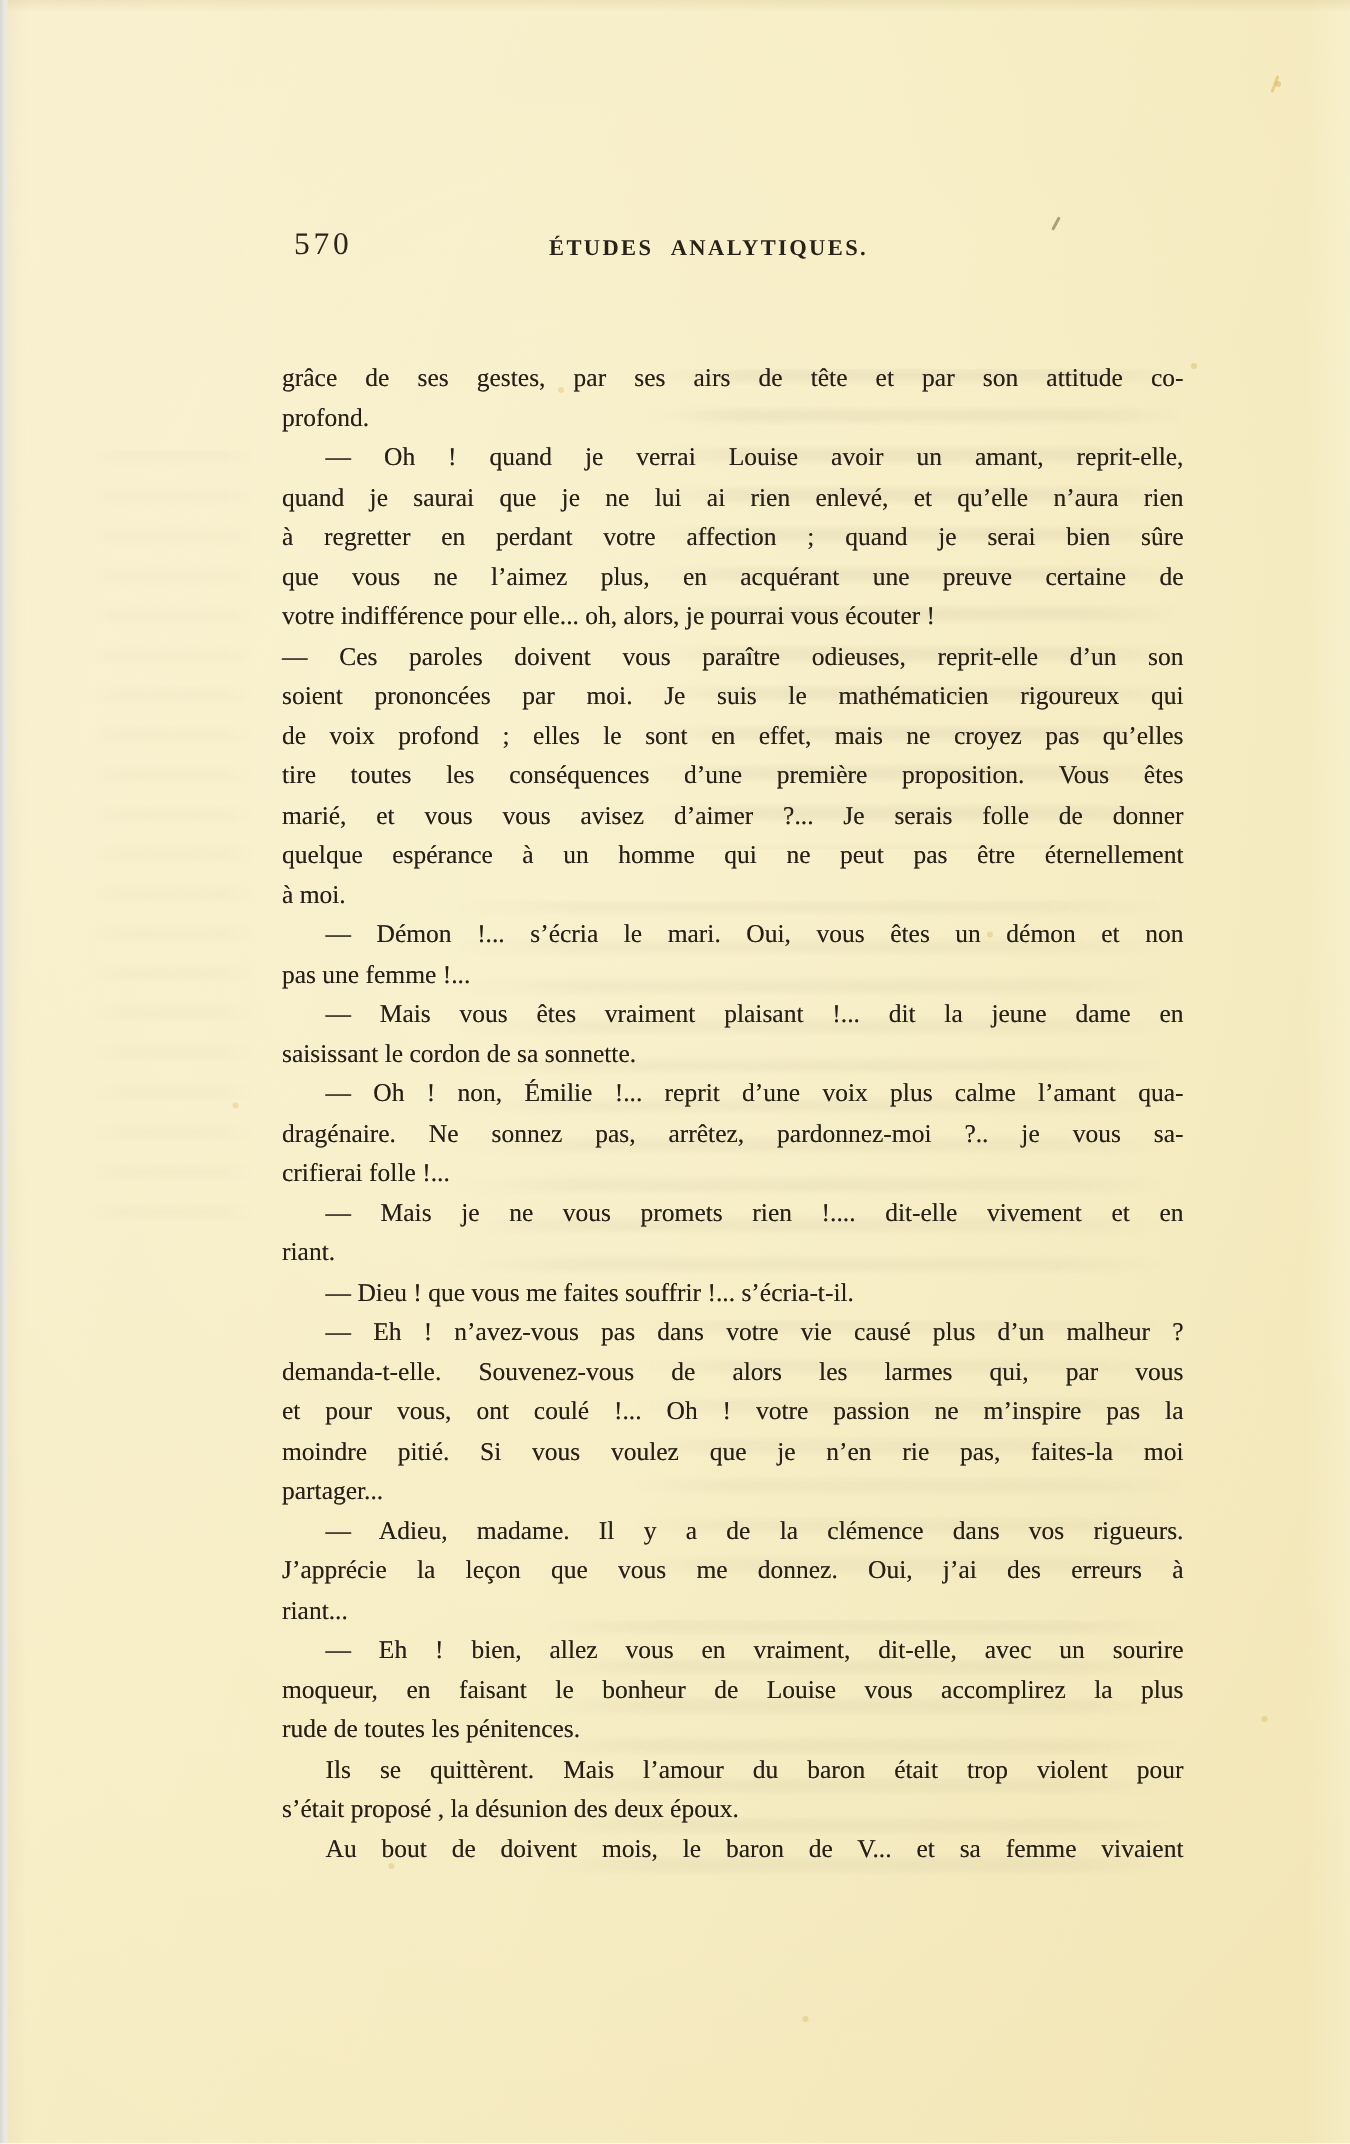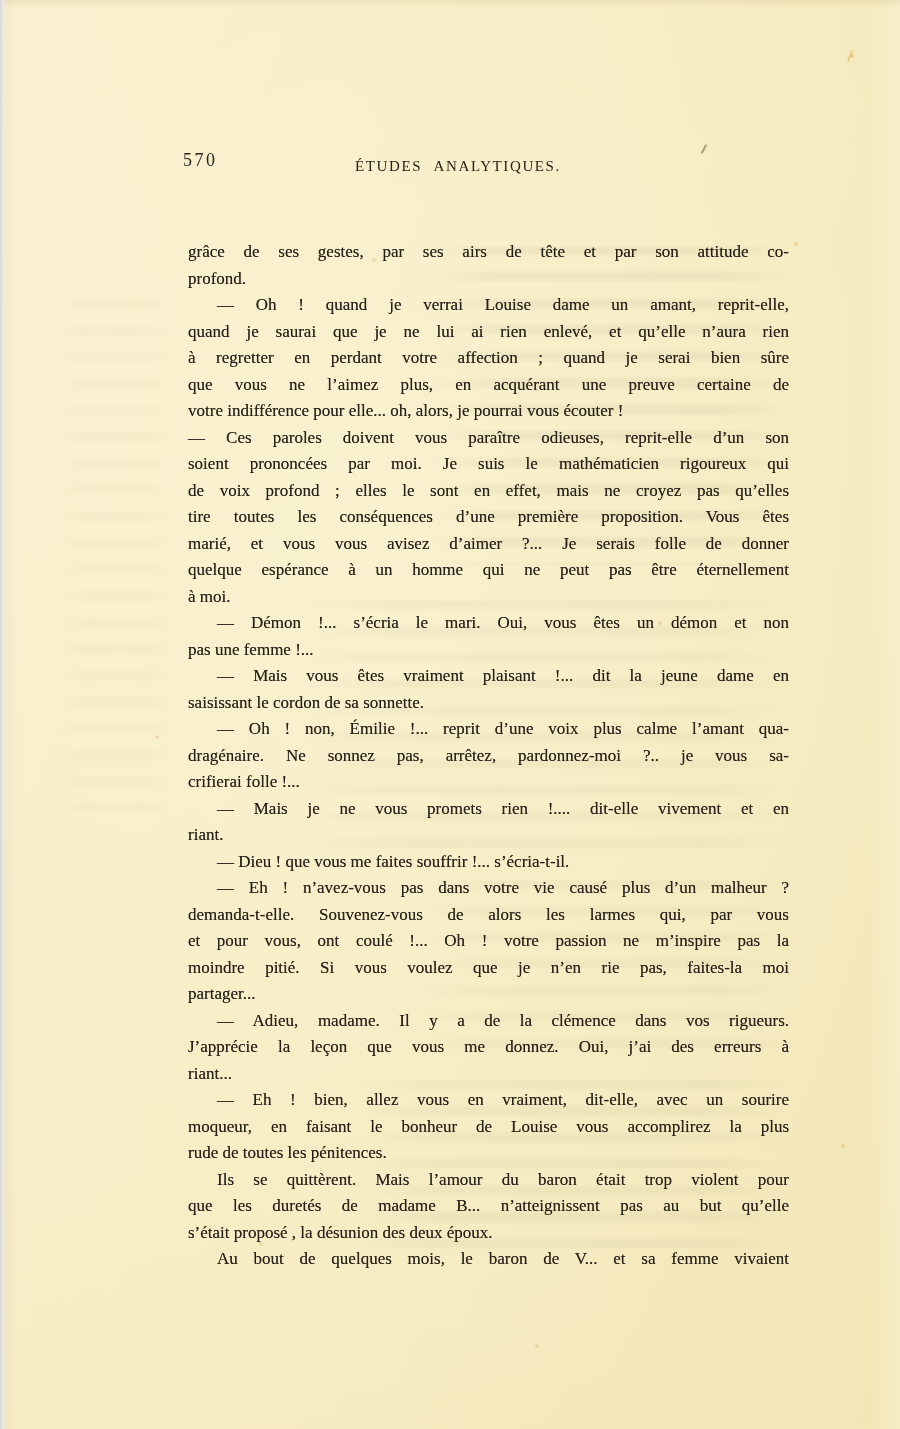--- a/index.html
+++ b/index.html
@@ -15,26 +15,26 @@
       linear-gradient(90deg, rgba(0,0,0,0.04) 0, rgba(0,0,0,0) 18px),
       linear-gradient(270deg, rgba(255,255,240,0.25) 0, rgba(255,255,240,0) 30px),
       radial-gradient(130% 110% at 42% 38%, rgba(255,252,230,0.35), rgba(0,0,0,0) 65%),
       linear-gradient(108deg, #f8efcd 0%, #f6ecc2 40%, #f2e6b6 100%);
   }
   .scan-edge {
     position:absolute; left:0; top:0; width:5px; height:1429px;
     background:linear-gradient(90deg,#d7d6d2 0%, #e9e7e1 60%, #efe9d5 100%);
   }
   .page-number {
-    position:absolute; left:183px; top:150px;
-    font-size:18px; letter-spacing:2.5px; color:#2b251c;
+    position:absolute; left:196px; top:150px;
+    font-size:21px; letter-spacing:2.5px; color:#2b251c;
   }
   .running-title {
-    position:absolute; left:355px; top:158px;
-    font-size:15px; font-weight:normal; letter-spacing:1.6px; word-spacing:7px;
+    position:absolute; left:366px; top:158px;
+    font-size:15px; font-weight:bold; letter-spacing:1.6px; word-spacing:7px;
     color:#28221a; white-space:nowrap;
   }
   .text-block {
     position:absolute; left:188px; top:207px; width:601px;
     font-size:17px; line-height:26.5px; color:#272019;
     text-shadow:0 0 0.4px rgba(30,24,16,0.55);
     margin-top:32px;
   }
   .para { margin:0; }
   .line {
@@ -92,21 +92,21 @@
   <div class="page-number">570</div>
 
   <div class="running-title">ÉTUDES ANALYTIQUES.</div>
 
   <div class="text-block">
       <div class="para">
         <div class="line">grâce de ses gestes, par ses airs de tête et par son attitude co-</div>
         <div class="line end">profond.</div>
       </div>
       <div class="para">
-        <div class="line indent">— Oh ! quand je verrai Louise dame un amant, reprit-elle,</div>
+        <div class="line indent">— Oh ! quand je verrai Louise avoir un amant, reprit-elle,</div>
         <div class="line">quand je saurai que je ne lui ai rien enlevé, et qu’elle n’aura rien</div>
         <div class="line">à regretter en perdant votre affection ; quand je serai bien sûre</div>
         <div class="line">que vous ne l’aimez plus, en acquérant une preuve certaine de</div>
         <div class="line end">votre indifférence pour elle... oh, alors, je pourrai vous écouter !</div>
       </div>
       <div class="para">
         <div class="line">— Ces paroles doivent vous paraître odieuses, reprit-elle d’un son</div>
         <div class="line">soient prononcées par moi. Je suis le mathématicien rigoureux qui</div>
         <div class="line">de voix profond ; elles le sont en effet, mais ne croyez pas qu’elles</div>
         <div class="line">tire toutes les conséquences d’une première proposition. Vous êtes</div>
@@ -146,25 +146,24 @@
         <div class="line">J’apprécie la leçon que vous me donnez. Oui, j’ai des erreurs à</div>
         <div class="line end">riant...</div>
       </div>
       <div class="para">
         <div class="line indent">— Eh ! bien, allez vous en vraiment, dit-elle, avec un sourire</div>
         <div class="line">moqueur, en faisant le bonheur de Louise vous accomplirez la plus</div>
         <div class="line end">rude de toutes les pénitences.</div>
       </div>
       <div class="para">
         <div class="line indent">Ils se quittèrent. Mais l’amour du baron était trop violent pour</div>
-        <div class="line">que les duretés de madame B... n’atteignissent pas au but qu’elle</div>
         <div class="line end">s’était proposé , la désunion des deux époux.</div>
       </div>
       <div class="para">
-        <div class="line indent">Au bout de quelques mois, le baron de V... et sa femme vivaient</div>
+        <div class="line indent">Au bout de doivent mois, le baron de V... et sa femme vivaient</div>
       </div>
     </div>
 
   <div class="flecks"></div>
   <div class="slash1"></div>
   <div class="slash2"></div>
 
   <div class="scan-edge"></div>
 </div>
 

